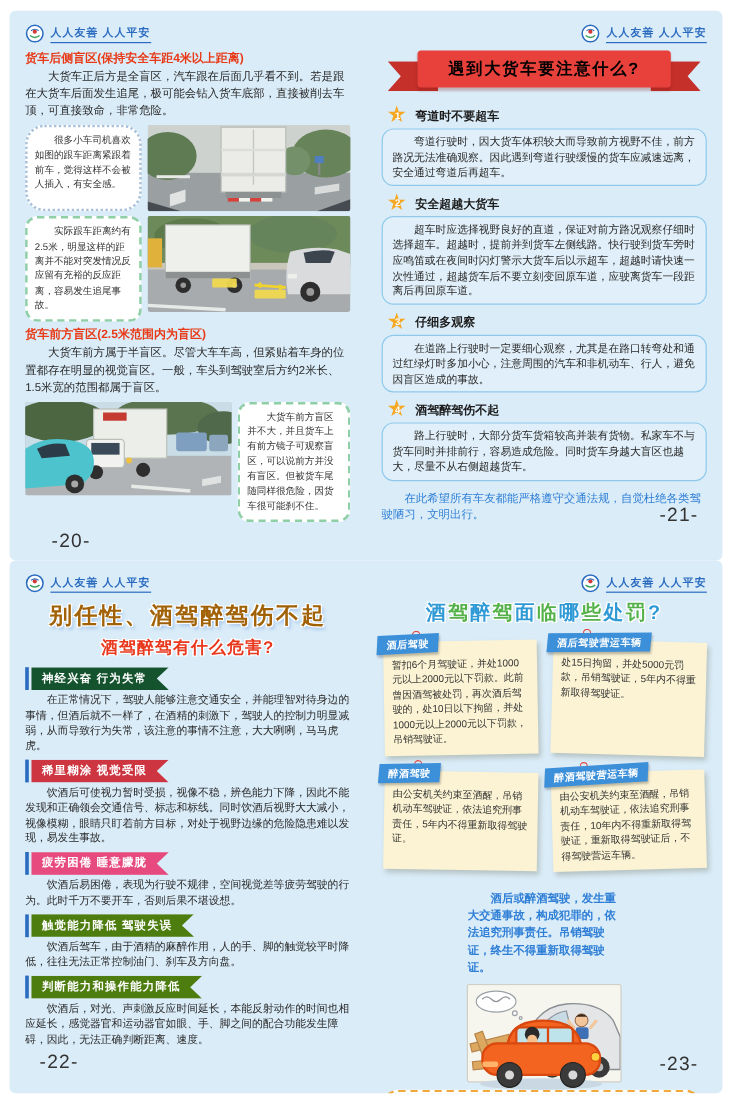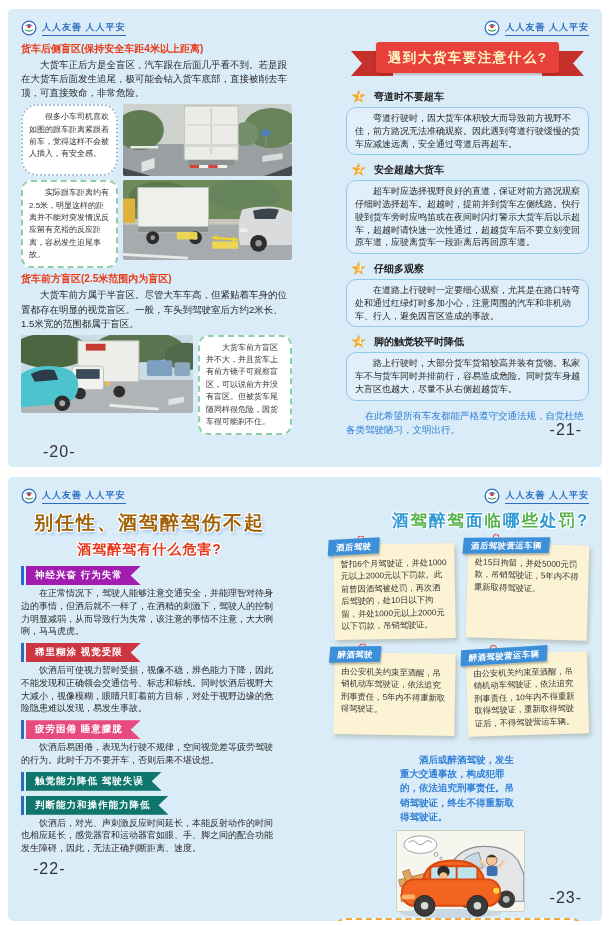--- a/index.html
+++ b/index.html
@@ -1,18 +1,18 @@
 <!DOCTYPE html>
 <html><head>
 <meta charset="utf-8">
 <style>
   * { margin:0; padding:0; box-sizing:border-box; }
   html,body { width:610px; background:#ffffff; font-family:"Liberation Sans","DejaVu Sans",sans-serif; }
   body { padding:9px 8px 4px; }
-  .spread { width:594px; background:#daecf8; border-radius:5px; display:flex; margin-bottom:10px; overflow:hidden;gap:28px; }
+  .spread { width:594px; background:#daecf8; border-radius:5px; display:flex; overflow:hidden; }
   .spread-top { height:458px; }
   .spread-bottom { height:444px; }
   .page { width:50%; padding:11px 13px 6px; position:relative; }
 
   
   .hdr { display:flex; align-items:center; gap:5px; margin-bottom:6px; }
   .hdr.right { justify-content:flex-end; }
   .hdr-text { color:#2b6cc0; font-size:9px; font-weight:bold; letter-spacing:1px; border-bottom:1px solid #2b6cc0; padding-bottom:1px; white-space:nowrap; }
   .logo { width:16px; height:16px; flex:0 0 auto; }
 
@@ -26,46 +26,46 @@
   .photo { flex:1 1 auto; border-radius:2px; overflow:hidden; }
   .page-num { font-size:16px; color:#333; letter-spacing:1px; }
   .pn-left { margin:8px 0 0 22px; }
   .pn-right { position:absolute; right:20px; bottom:28px; }
 
   
   .ribbon-wrap { position:relative; height:38px; margin:2px 0 8px; }
   .rib-end { position:absolute; top:9px; width:42px; height:25px; background:#c5302b; }
   .rib-end.left  { left:5px;  clip-path:polygon(0 0,100% 0,100% 100%,0 100%,11px 50%); }
   .rib-end.right { right:5px; clip-path:polygon(0 0,100% 0,calc(100% - 11px) 50%,100% 100%,0 100%); }
-  .ribbon { position:absolute; left:30px; right:30px; top:0; height:31px; background:#e8413c; color:#fef9c3; font-weight:bold; font-size:13.5px; display:flex; align-items:center; justify-content:center; border-radius:3px; letter-spacing:1.5px; box-shadow:0 2px 2px rgba(120,20,10,.25); }
+  .ribbon { position:absolute; left:30px; right:30px; top:0; height:31px; background:#e8413c; color:#000000; font-weight:bold; font-size:13.5px; display:flex; align-items:center; justify-content:center; border-radius:3px; letter-spacing:1.5px; box-shadow:0 2px 2px rgba(120,20,10,.25); }
 
   .item { margin-bottom:6px; }
   .item-head { display:flex; align-items:center; gap:5px; margin:0 0 1px 4px; }
   .star { position:relative; width:19px; height:18px; flex:0 0 auto; }
   .star i { position:absolute; left:0; top:-1px; font-style:normal; font-size:19px; line-height:19px; color:#f6a823; }
   .star b { position:absolute; left:0; top:4px; width:19px; text-align:center; font-size:8px; color:#fff; }
   .item-title { font-weight:bold; font-size:10px; color:#1c1c1c; }
   .item-box { border:1.5px solid #8ec9ec; border-radius:10px; padding:4px 8px; font-size:9px; line-height:1.42; color:#2a2a2a; text-indent:2em; background:rgba(255,255,255,.18); }
   .note-blue { color:#2f7fd6; font-size:9.5px; line-height:1.5; text-indent:2em; margin-top:8px; }
 
   
   .big-title { text-align:center; font-size:19px; font-weight:bold; color:#a16207; letter-spacing:2px; margin:2px 0 5px;
     text-shadow:1px 1px 0 #fff,-1px 1px 0 #fff,1px -1px 0 #fff,-1px -1px 0 #fff,2px 3px 3px rgba(42,106,208,.35); }
   .sub-title { text-align:center; font-size:14px; font-weight:bold; color:#e8391f; letter-spacing:1px; margin-bottom:7px;
     text-shadow:1px 1px 0 #fff,-1px 1px 0 #fff,1px -1px 0 #fff,-1px -1px 0 #fff; }
   .hz { margin-bottom:5px; }
   .hz-head { display:flex; align-items:stretch; margin-bottom:2px; }
   .hz-bar { width:3px; background:#2b6cc0; margin-right:2px; flex:0 0 auto; }
   .hz-badge { color:#fff; font-weight:bold; font-size:9.5px; padding:3px 18px 3px 9px; letter-spacing:1px;
     clip-path:polygon(0 0,100% 0,calc(100% - 10px) 50%,100% 100%,0 100%); }
-  .c-teal { background:#a21caf; } .c-red { background:#cd3540; } .c-pink { background:#e64a7f; } .c-blue { background:#0f766e; }
+  .c-teal { background:#14532d; } .c-red { background:#cd3540; } .c-pink { background:#e64a7f; } .c-blue { background:#4d7c0f; }
   .hz-body { font-size:9px; line-height:1.42; color:#2a2a2a; text-indent:2em; }
 
   
-  .fine-title { text-align:right; font-size:16.5px; font-weight:bold; letter-spacing:2px; margin:2px 0 4px;
+  .fine-title { text-align:center; font-size:16.5px; font-weight:bold; letter-spacing:2px; margin:2px 0 4px;
     text-shadow:1px 1px 0 #fff,-1px 1px 0 #fff,1px -1px 0 #fff,-1px -1px 0 #fff; }
   .cards { display:grid; grid-template-columns:1fr 1fr; gap:14px 12px; margin:12px 2px 10px; }
   .card { position:relative; background:#fbf3d3; box-shadow:2px 3px 4px rgba(90,90,60,.28); padding:13px 7px 7px; font-size:8.3px; line-height:1.5; color:#333; }
   .card p { text-indent:0; }
   .rot-a { transform:rotate(-1deg); } .rot-b { transform:rotate(1.6deg); } .rot-c { transform:rotate(1deg); } .rot-d { transform:rotate(-1.6deg); }
   .clip { position:absolute; top:-9px; left:24px; width:7px; height:15px; border:1.6px solid #e04a44; border-bottom:none; border-radius:4px 4px 0 0; transform:rotate(3deg); }
   .card-label { position:absolute; top:-6px; left:-5px; background:#3c8fd9; color:#fff; font-weight:bold; font-size:8.3px; padding:2px 8px; letter-spacing:.5px; transform:skewX(-6deg) rotate(-2deg); box-shadow:1px 2px 2px rgba(0,0,0,.25); white-space:nowrap; }
   .note-row { display:flex; gap:6px; align-items:center; margin:2px 0 6px;flex-direction:column; }
   .note-row .note-blue { width:47%; flex:0 0 auto; font-size:9.5px; font-weight:bold; }
   .crash { flex:1 1 auto; border:1px solid #cfcfc5; background:#f7f6ee; border-radius:2px; }
@@ -229,21 +229,21 @@
       </div>
       <div class="item-box">在道路上行驶时一定要细心观察，尤其是在路口转弯处和通过红绿灯时多加小心，注意周围的汽车和非机动车、行人，避免因盲区造成的事故。</div>
     </div>
 
     <div class="item">
       <div class="item-head">
         <span class="star">
             <i>★</i>
             <b>4</b>
           </span>
-        <span class="item-title">脚的触觉较平时降低</span>
+        <span class="item-title">酒驾醉驾伤不起</span>
       </div>
       <div class="item-box">路上行驶时，大部分货车货箱较高并装有货物。私家车不与货车同时并排前行，容易造成危险。同时货车身越大盲区也越大，尽量不从右侧超越货车。</div>
     </div>
 
     <p class="note-blue">在此希望所有车友都能严格遵守交通法规，自觉杜绝各类驾驶陋习，文明出行。</p>
     <div class="page-num pn-right">-21-</div>
   </div>
 </div>
 
 <div class="spread spread-bottom">
@@ -284,20 +284,21 @@
         <span class="hz-badge c-pink">疲劳困倦 睡意朦胧</span>
         </div>
       <p class="hz-body">饮酒后易困倦，表现为行驶不规律，空间视觉差等疲劳驾驶的行为。此时千万不要开车，否则后果不堪设想。</p>
     </div>
 
     <div class="hz">
       <div class="hz-head">
           <span class="hz-bar"></span>
         <span class="hz-badge c-blue">触觉能力降低 驾驶失误</span>
         </div>
+      <p class="hz-body">饮酒后驾车，由于酒精的麻醉作用，人的手、脚的触觉较平时降低，往往无法正常控制油门、刹车及方向盘。</p>
     </div>
 
     <div class="hz">
       <div class="hz-head">
           <span class="hz-bar"></span>
         <span class="hz-badge c-blue">判断能力和操作能力降低</span>
         </div>
       <p class="hz-body">饮酒后，对光、声刺激反应时间延长，本能反射动作的时间也相应延长，感觉器官和运动器官如眼、手、脚之间的配合功能发生障碍，因此，无法正确判断距离、速度。</p>
     </div>
 

